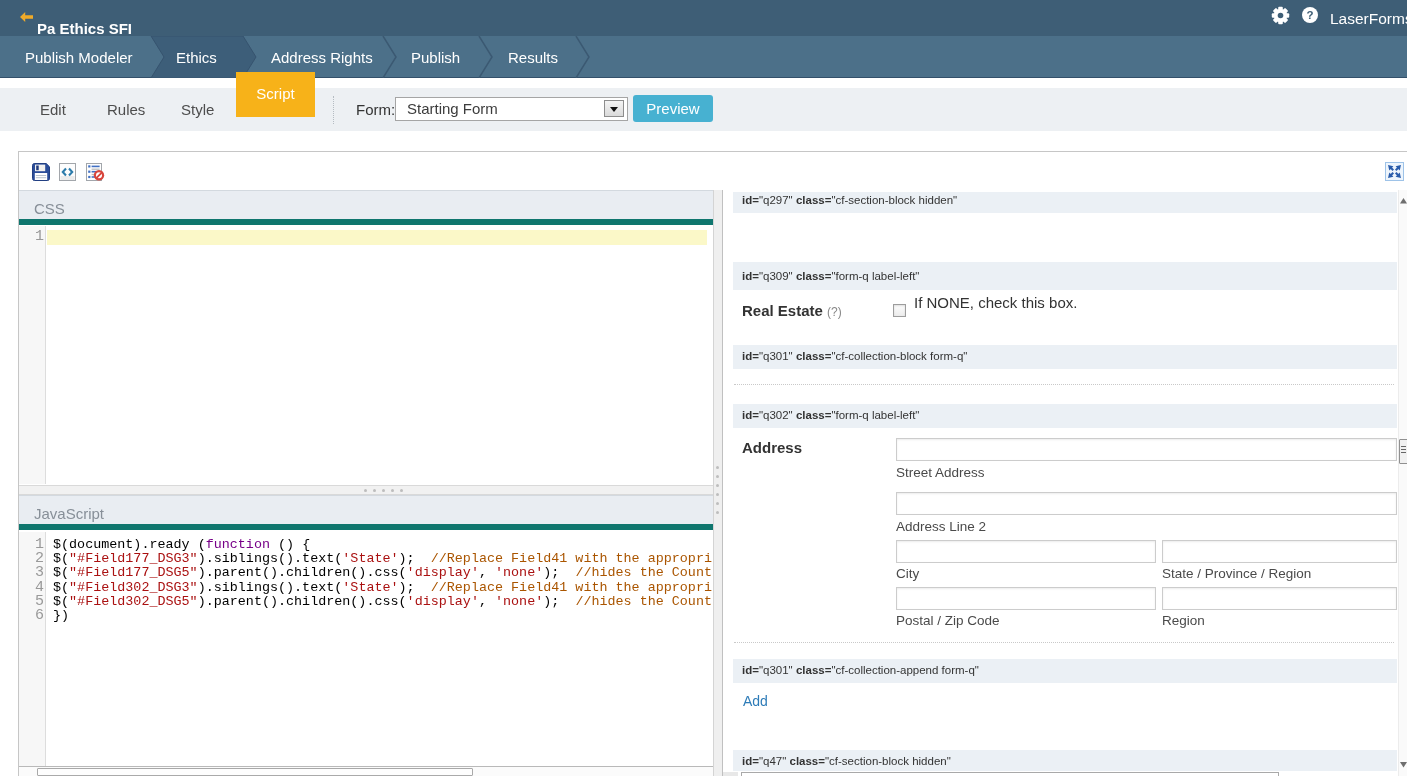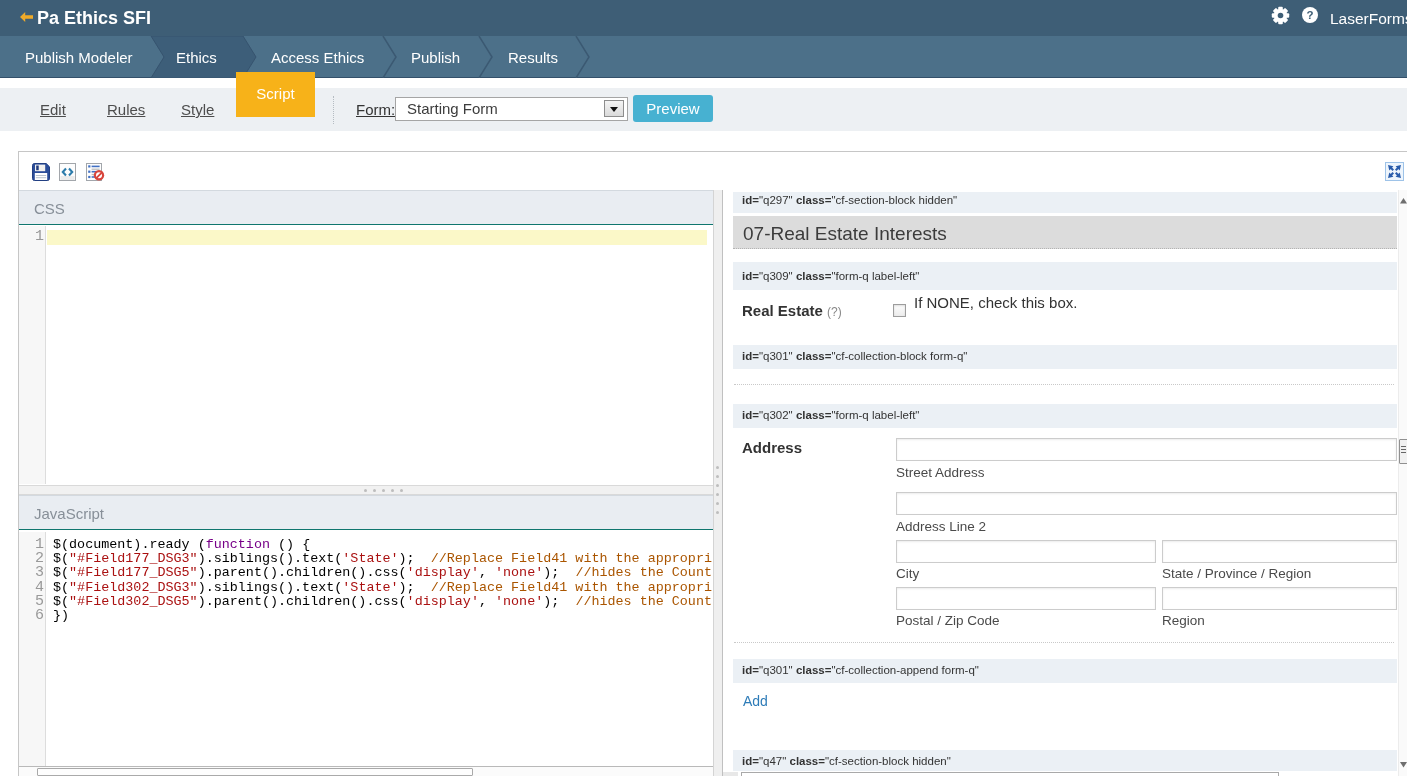--- a/index.html
+++ b/index.html
@@ -2,38 +2,38 @@
 <html><head>
 <meta charset="utf-8">
 <style>
 * { margin:0; padding:0; box-sizing:border-box; }
 html,body { width:1407px; height:776px; overflow:hidden; background:#fff; }
 body { font-family:"Liberation Sans", sans-serif; position:relative; }
 .abs { position:absolute; }
 
 #topbar { position:absolute; left:0; top:0; width:1407px; height:36px; background:#3e5e76; }
 
-#topbar .title { position:absolute; left:37px; top:8px; color:#fff; font-size:18px; font-weight:bold; }
+#topbar .title { position:absolute; left:37px; top:20px; color:#fff; font-size:15px; font-weight:bold; }
 #topbar .lf { position:absolute; left:1330px; top:10px; color:#fff; font-size:15.5px; }
 
 #nav { position:absolute; left:0; top:36px; width:1407px; height:42px; background:#4c7089; border-bottom:1px solid #33506a; }
 #nav .t { position:absolute; top:13px; color:#fff; font-size:15px; white-space:nowrap; }
 
 #subbar { position:absolute; left:0; top:88px; width:1407px; height:43px; background:#edf0f3; }
-#subbar .t { position:absolute; top:13px; color:#4d4d4d; font-size:15px;text-decoration:underline; }
+#subbar .t { position:absolute; top:13px; color:#4d4d4d; font-size:15px; }
 #script-tab { position:absolute; left:236px; top:72px; width:79px; height:45px; background:#f7b219; color:#fff; font-size:15px; text-align:center; line-height:44px; }
 #subbar .sep { position:absolute; left:333px; top:8px; height:28px; border-left:1px dotted #b5bcc2; }
 #dd { position:absolute; left:395px; top:97px; width:233px; height:24px; background:#fff; border:1px solid #a5a5a5; font-size:15px; color:#3c3c3c; line-height:22px; padding-left:11px; }
 #dd .btn { position:absolute; right:3px; top:2px; width:20px; height:17px; background:linear-gradient(#f4f4f4,#dadada); border:1px solid #8d8d8d; }
 #dd .btn:after { content:""; position:absolute; left:5px; top:6px; border:4px solid transparent; border-top:5px solid #111; }
 #preview { position:absolute; left:633px; top:95px; width:80px; height:27px; background:#47b1d1; border-radius:3px; color:#fff; font-size:15px; text-align:center; line-height:27px; }
 
 #panel { position:absolute; left:18px; top:151px; width:1389px; height:625px; border:1px solid #c6c6c6; border-right:none; border-bottom:none; background:#fff; }
 
-.edhead { position:absolute; left:19px; width:694px; height:35px; background:#e9edf2; border-top:1px solid #d3d9df; border-bottom:1px solid #0f766e; color:#878f98; font-size:15px; }
+.edhead { position:absolute; left:19px; width:694px; height:35px; background:#e9edf2; border-top:1px solid #d3d9df; border-bottom:6px solid #0f766e; color:#878f98; font-size:15px; }
 .edhead span { position:absolute; left:15px; top:9px; }
 
 .gutter { position:absolute; left:19px; width:27px; background:#f7f7f7; border-right:1px solid #ddd; }
 .lnum { position:absolute; left:19px; width:25px; text-align:right; color:#999; font-family:"Liberation Mono", monospace; font-size:15px; line-height:14.35px; }
 
 .code { position:absolute; left:53px; font-family:"Liberation Mono", monospace; font-size:13.4px; line-height:14.35px; white-space:pre; color:#000; overflow:hidden; }
 .cm-k { color:#708;text-align:center; } .cm-s { color:#a11; } .cm-c { color:#a50; }
 
 #hsplit { position:absolute; left:19px; top:485px; width:694px; height:10px; background:#f1f1f1; border-top:1px solid #d9d9d9; border-bottom:1px solid #d9d9d9; }
 #vsplit { position:absolute; left:713px; top:190px; width:10px; height:586px; background:#efefef; border-left:1px solid #d4d4d4; border-right:1px solid #c0c0c0; }
@@ -63,21 +63,21 @@
 </div>
 <div id="nav">
   <svg class="abs" style="left:0;top:0" width="1407" height="42">
     <polygon points="151,0 243,0 256,21 243,42 151,42 164,21" fill="#3d5e79" stroke="#36536e" stroke-width="1"></polygon>
     <polyline points="383,0 396,21 383,42" fill="none" stroke="#3b5972" stroke-width="1.5"></polyline>
     <polyline points="479,0 492,21 479,42" fill="none" stroke="#3b5972" stroke-width="1.5"></polyline>
     <polyline points="576,0 589,21 576,42" fill="none" stroke="#3b5972" stroke-width="1.5"></polyline>
   </svg>
   <span class="t" style="left:25px">Publish Modeler</span>
   <span class="t" style="left:176px">Ethics</span>
-  <span class="t" style="left:271px">Access Ethics</span>
+  <span class="t" style="left:271px">Address Rights</span>
   <span class="t" style="left:411px">Publish</span>
   <span class="t" style="left:508px">Results</span>
 </div>
 <div id="subbar">
   <span class="t" style="left:40px">Edit</span>
   <span class="t" style="left:107px">Rules</span>
   <span class="t" style="left:181px">Style</span>
   <span class="sep"></span>
   <span class="t" style="left:356px;color:#333">Form:</span>
 </div>
@@ -99,21 +99,20 @@
 <div class="lnum" style="top:537.5px">1<br>2<br>3<br>4<br>5<br>6</div>
 <div class="code" style="top:537.5px; width:659px"><span>$(document).ready (<span class="cm-k">function</span> () {
 $(<span class="cm-s">"#Field177_DSG3"</span>).siblings().text(<span class="cm-s">'State'</span>);  <span class="cm-c">//Replace Field41 with the appropriate</span>
 $(<span class="cm-s">"#Field177_DSG5"</span>).parent().children().css(<span class="cm-s">'display'</span>, <span class="cm-s">'none'</span>);  <span class="cm-c">//hides the Country</span>
 $(<span class="cm-s">"#Field302_DSG3"</span>).siblings().text(<span class="cm-s">'State'</span>);  <span class="cm-c">//Replace Field41 with the appropriate</span>
 $(<span class="cm-s">"#Field302_DSG5"</span>).parent().children().css(<span class="cm-s">'display'</span>, <span class="cm-s">'none'</span>);  <span class="cm-c">//hides the Country</span>
 })</span></div>
 <div id="vsplit"></div>
 <div id="rpane">
   <div class="idbar" style="top:2px; height:21px; line-height:16px"><b>id=</b>"q297" <b>class=</b>"cf-section-block hidden"</div>
-  <div class="abs" style="left:10px; top:26px; width:664px; height:33px; background:#dcdcdc; border-bottom:1px dotted #b3b3b3; color:#3c3c3c; font-size:19px; line-height:35px; padding-left:10px">07-Real Estate Interests</div>
   <div class="idbar" style="top:72px; height:28px; line-height:29px"><b>id=</b>"q309" <b>class=</b>"form-q label-left"</div>
   <div class="flabel" style="top:112px">Real Estate <span style="font-weight:normal; font-size:12px; color:#888">(?)</span></div>
   <div class="abs" style="left:170px; top:114px; width:13px; height:13px; background:linear-gradient(#fdfdfd,#ececec); border:1px solid #9d9d9d; box-shadow:inset 0 1px 2px rgba(0,0,0,0.12)"></div>
   <div class="ftext" style="left:191px; top:104px">If NONE, check this box.</div>
   <div class="idbar" style="top:155px"><b>id=</b>"q301" <b>class=</b>"cf-collection-block form-q"</div>
   <div class="dotline" style="top:194px"></div>
   <div class="idbar" style="top:214px"><b>id=</b>"q302" <b>class=</b>"form-q label-left"</div>
   <div class="flabel" style="top:249px">Address</div>
   <div class="inp" style="left:173px; top:248px; width:501px"></div>
   <div class="fsub" style="left:173px; top:275px">Street Address</div>

